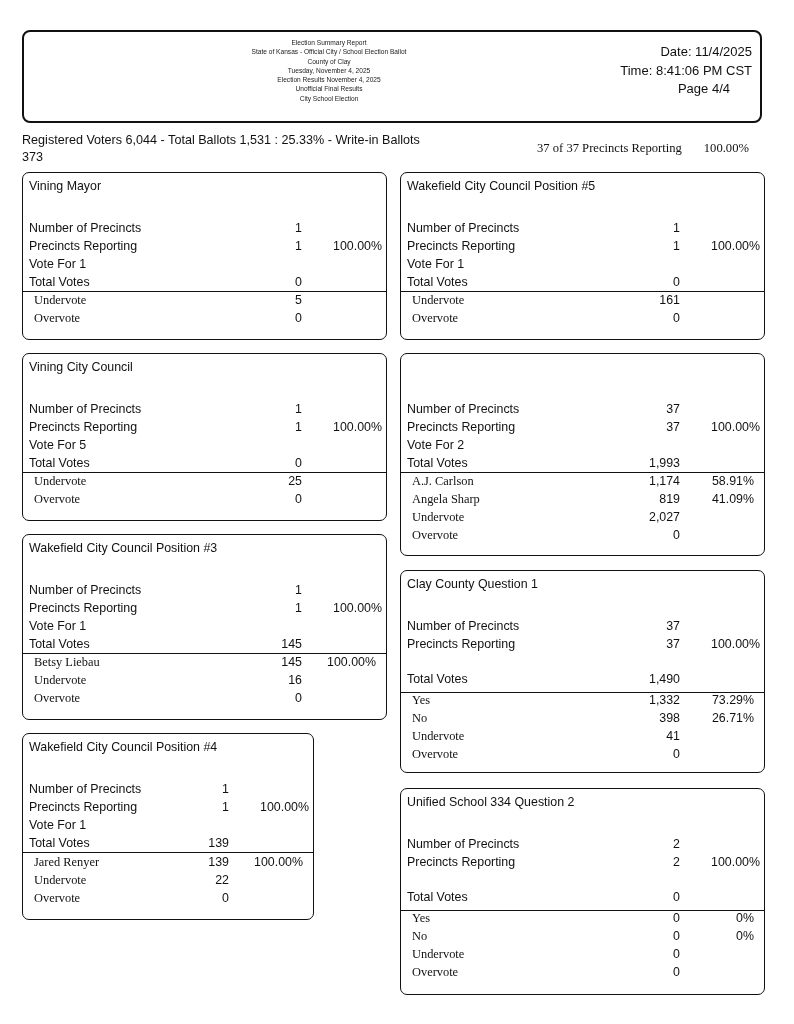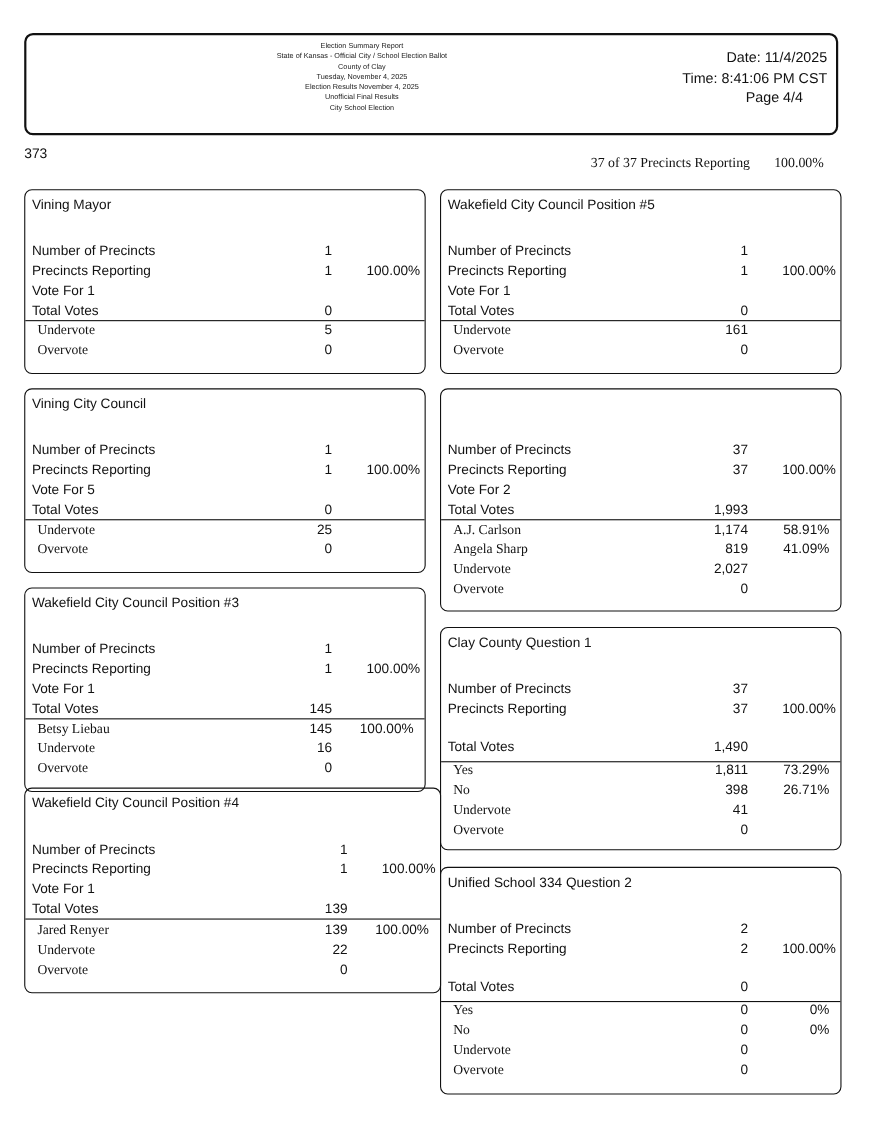--- a/index.html
+++ b/index.html
@@ -40,20 +40,21 @@
     <div>City School Election</div>
   </div>
   <div class="hdr-right">
     <div>Date: 11/4/2025</div>
     <div>Time: 8:41:06 PM CST</div>
     <div class="pg">Page 4/4</div>
   </div>
 </div>
 
 <div class="summary">
+  <div>Registered Voters 6,044 - Total Ballots 1,531 : 25.33% - Write-in Ballots</div>
   <div>373</div>
 </div>
 <div class="precincts">
   <span>37 of 37 Precincts Reporting</span><span class="pct">100.00%</span>
 </div>
 
 <div id="contests">
     <div class="box" style="left: 22px; top: 172px; width: 365px; height: 168px;">
       <div class="title">Vining Mayor</div>
       <div class="row " style="top:46px">
@@ -142,21 +143,21 @@
         <span class="lbl">Undervote</span>
         <span class="val">16</span>
         <span class="pct"></span>
       </div>
       <div class="row cand" style="top:154px">
         <span class="lbl">Overvote</span>
         <span class="val">0</span>
         <span class="pct"></span>
       </div>
     </div>
-    <div class="box" style="left: 22px; top: 716px; width: 379px; height: 187px;">
+    <div class="box" style="left: 22px; top: 733px; width: 292px; height: 187px;">
       <div class="title">Wakefield City Council Position #4</div>
       <div class="row " style="top:46px">
         <span class="lbl">Number of Precincts</span>
         <span class="val">1</span>
       </div>
       <div class="row " style="top:64px">
         <span class="lbl">Precincts Reporting</span>
         <span class="val">1</span>
         <span class="pct">100.00%</span>
       </div>
@@ -264,21 +265,21 @@
         <span class="val">37</span>
         <span class="pct">100.00%</span>
       </div>
       <div class="row " style="top:99px">
         <span class="lbl">Total Votes</span>
         <span class="val">1,490</span>
       </div>
       <div class="divider" style="top:121px"></div>
       <div class="row cand" style="top:120px">
         <span class="lbl">Yes</span>
-        <span class="val">1,811</span>
+        <span class="val">1,332</span>
         <span class="pct">73.29%</span>
       </div>
       <div class="row cand" style="top:138px">
         <span class="lbl">No</span>
         <span class="val">398</span>
         <span class="pct">26.71%</span>
       </div>
       <div class="row cand" style="top:156px">
         <span class="lbl">Undervote</span>
         <span class="val">41</span>

